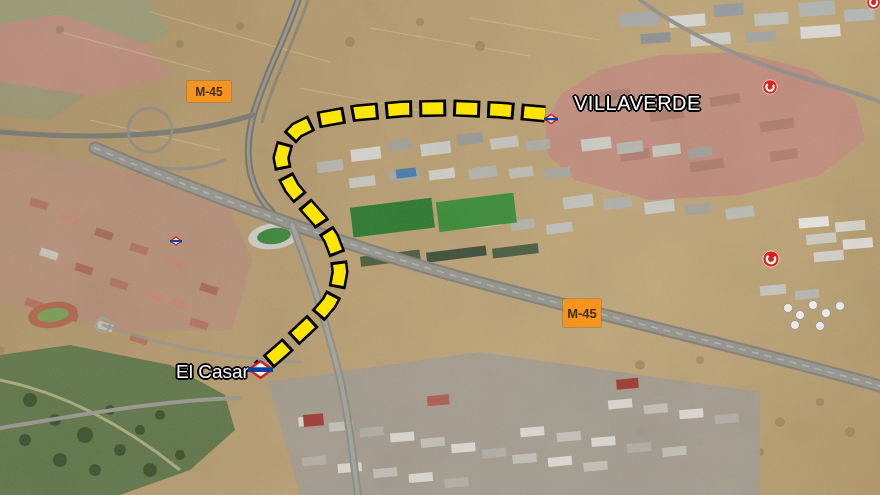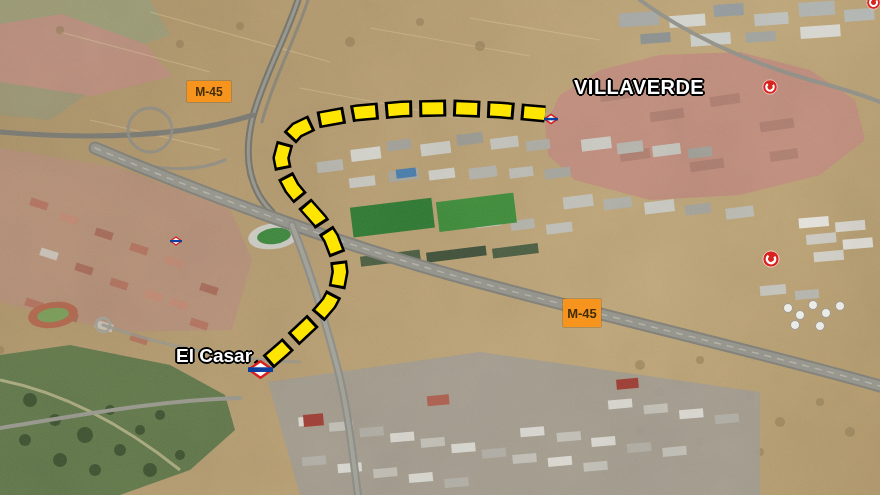--- a/index.html
+++ b/index.html
@@ -4,23 +4,24 @@
 <style>
   html,body{margin:0;padding:0;background:#222;}
   .stage{
     position:relative;width:880px;height:495px;overflow:hidden;
     font-family:"Liberation Sans",sans-serif;
     background:linear-gradient(115deg,#ad9468 0%,#b89e72 35%,#c3aa7c 70%,#b49a6c 100%);
   }
   .stage svg{position:absolute;left:0;top:0;}
   .overlay{position:absolute;z-index:5;}
   .place-label{
-    color:#fff;font-weight:bold;white-space:nowrap;z-index:6;position:absolute;
+    color:#fff;font-weight:normal;white-space:nowrap;z-index:6;position:absolute;
     text-shadow:2px 0 #000,-2px 0 #000,0 2px #000,0 -2px #000,
                 1.4px 1.4px #000,-1.4px 1.4px #000,1.4px -1.4px #000,-1.4px -1.4px #000;
+    margin-top:16px;
   }
   .villaverde{left:574px;top:76px;font-size:20px;letter-spacing:.5px;}
   .elcasar{left:176px;top:345px;font-size:19px;}
   .road-badge{
     position:absolute;z-index:6;background:#f7941e;color:#402d04;font-weight:bold;
     display:flex;align-items:center;justify-content:center;border-radius:1px;
     box-shadow:0 0 0 1px rgba(120,70,0,.25);
   }
   .m45-a{left:187px;top:81px;width:44px;height:21px;font-size:12px;}
   .m45-b{left:563px;top:299px;width:38px;height:28px;font-size:13px;}

